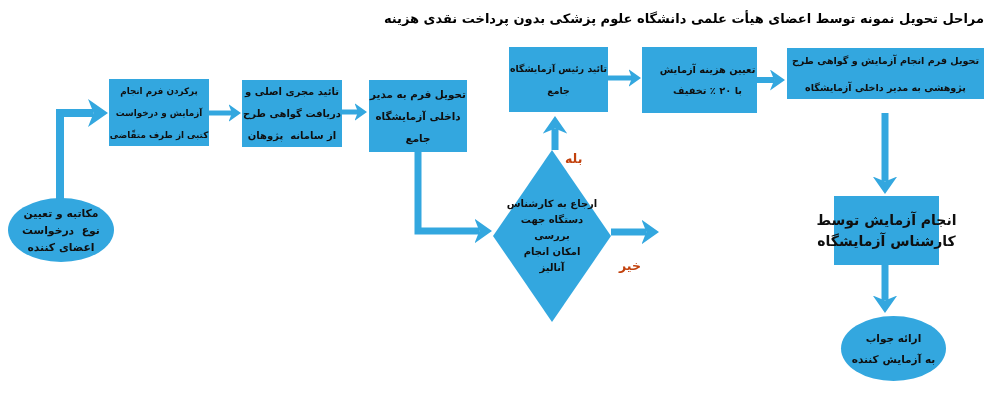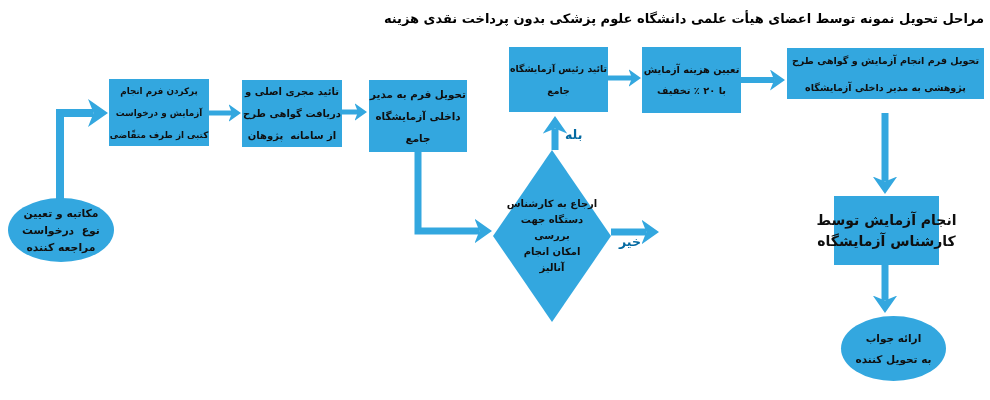--- a/index.html
+++ b/index.html
@@ -48,32 +48,33 @@
     position: absolute;
     left: 0;
     top: 0;
     pointer-events: none;
   }
   .edge-label {
     position: absolute;
     direction: rtl;
     font-weight: bold;
     font-size: 12.5px;
-    color: #0369a1;
+    color: #c2410c;
+    margin-top: 24px;
   }
   
   #n-start     { left: 8px;   top: 198px; width: 106px; height: 64px; font-size: 10.8px; line-height: 17px; }
   #n-fillform  { left: 109px; top: 79px;  width: 100px; height: 67px; font-size: 8.8px;  line-height: 22px; }
   #n-approve   { left: 242px; top: 80px;  width: 100px; height: 67px; font-size: 10px;   line-height: 22px; }
   #n-deliver1  { left: 369px; top: 80px;  width: 98px;  height: 72px; font-size: 10.4px; line-height: 22px; }
   #n-decision-bg, #n-decision
                { left: 493px; top: 150px; width: 118px; height: 172px; }
   #n-decision  { font-size: 10px; line-height: 16px; }
   #n-headok    { left: 509px; top: 47px;  width: 99px;  height: 65px; font-size: 9.3px;  line-height: 22px; }
-  #n-cost      { left: 642px; top: 47px;  width: 99px;  height: 66px; font-size: 9.8px;  line-height: 21px; }
+  #n-cost      { left: 642px; top: 47px;  width: 99px;  height: 66px; font-size: 9.8px;  line-height: 21px; padding-left: 16px; }
   #n-reject    { left: 661px; top: 196px; width: 63px;  height: 68px; font-size: 10.3px; line-height: 22px; }
   #n-deliver2  { left: 787px; top: 48px;  width: 197px; height: 51px; font-size: 9.6px;  line-height: 27px; }
   #n-perform   { left: 834px; top: 196px; width: 105px; height: 69px; font-size: 14px;  line-height: 21px; }
   #n-answer    { left: 841px; top: 316px; width: 105px; height: 65px; font-size: 10.5px; line-height: 21px; }
   #lbl-yes { left: 565px; top: 127px; }
   #lbl-no  { left: 619px; top: 234px; }
 </style>
 </head>
 <body>
 
@@ -96,21 +97,21 @@
       <path d="M608,78 L632,78" stroke-width="5" marker-end="url(#stealth)"></path>
       <path d="M741,80 L774.2,80" stroke-width="6" marker-end="url(#stealth)"></path>
       <path d="M611,232 L646.4,232" stroke-width="7" marker-end="url(#stealth)"></path>
       <path d="M885,113 L885,181.4" stroke-width="7" marker-end="url(#stealth)"></path>
       <path d="M885,265 L885,300.4" stroke-width="7" marker-end="url(#stealth)"></path>
     </g>
   </svg>
 
   <div class="node ellipse" id="n-start">مکاتبه و تعیین
 نوع  درخواست
-مراجعه کننده</div>
+اعضای کننده</div>
   <div class="node" id="n-approve">تائید مجری اصلی و
 دریافت گواهی طرح
 از سامانه  پژوهان</div>
   <div class="node" id="n-fillform">پرکردن فرم انجام
 آزمایش و درخواست
 کتبی از طرف متقّاضی</div>
   <div class="node" id="n-deliver1">تحویل فرم به مدیر
 داخلی آزمایشگاه
 جامع</div>
   <div id="n-decision-bg"></div>
@@ -121,18 +122,18 @@
 آنالیز</div>
   <div class="node" id="n-headok">تائید رئیس آزمایشگاه
 جامع</div>
   <div class="node" id="n-cost">تعیین هزینه آزمایش
 با ۲۰ ٪ تخفیف</div>
   <div class="node" id="n-deliver2">تحویل فرم انجام آزمایش و گواهی طرح
 پژوهشی به مدیر داخلی آزمایشگاه</div>
   <div class="node" id="n-perform">انجام آزمایش توسط
 کارشناس آزمایشگاه</div>
   <div class="node ellipse" id="n-answer">ارائه جواب
-به تحویل کننده</div>
+به آزمایش کننده</div>
 
   <div class="edge-label" id="lbl-yes">بله</div>
   <div class="edge-label" id="lbl-no">خیر</div>
 
 </div>
 
 </body></html>

